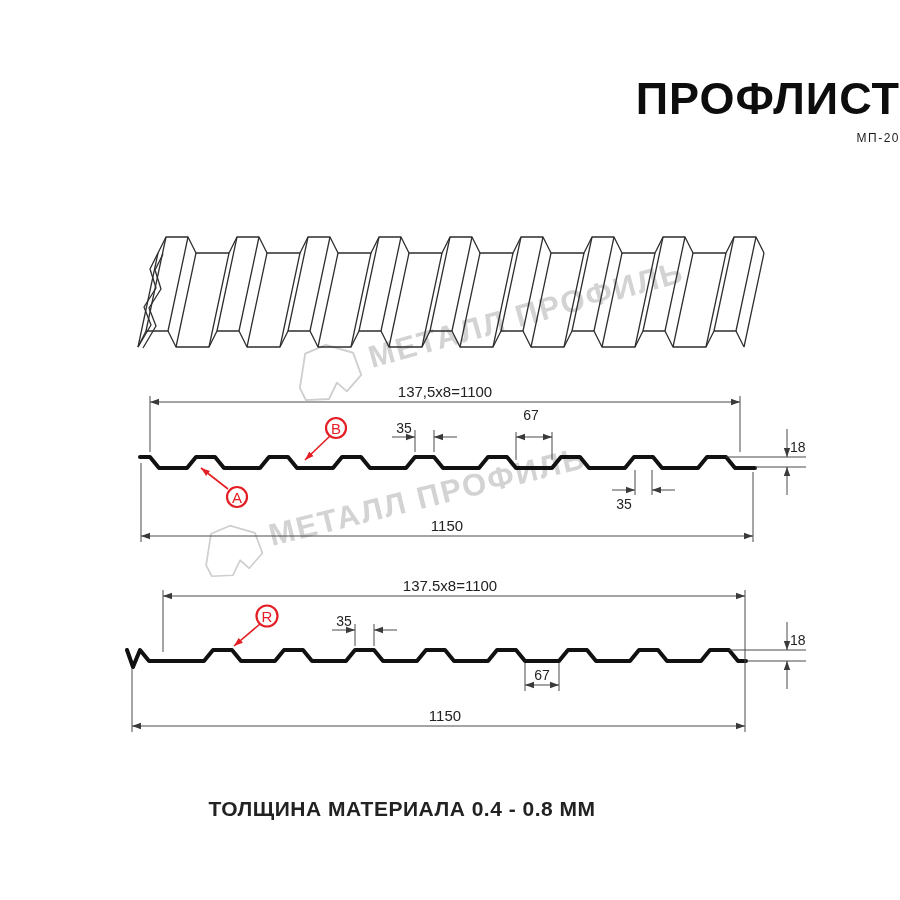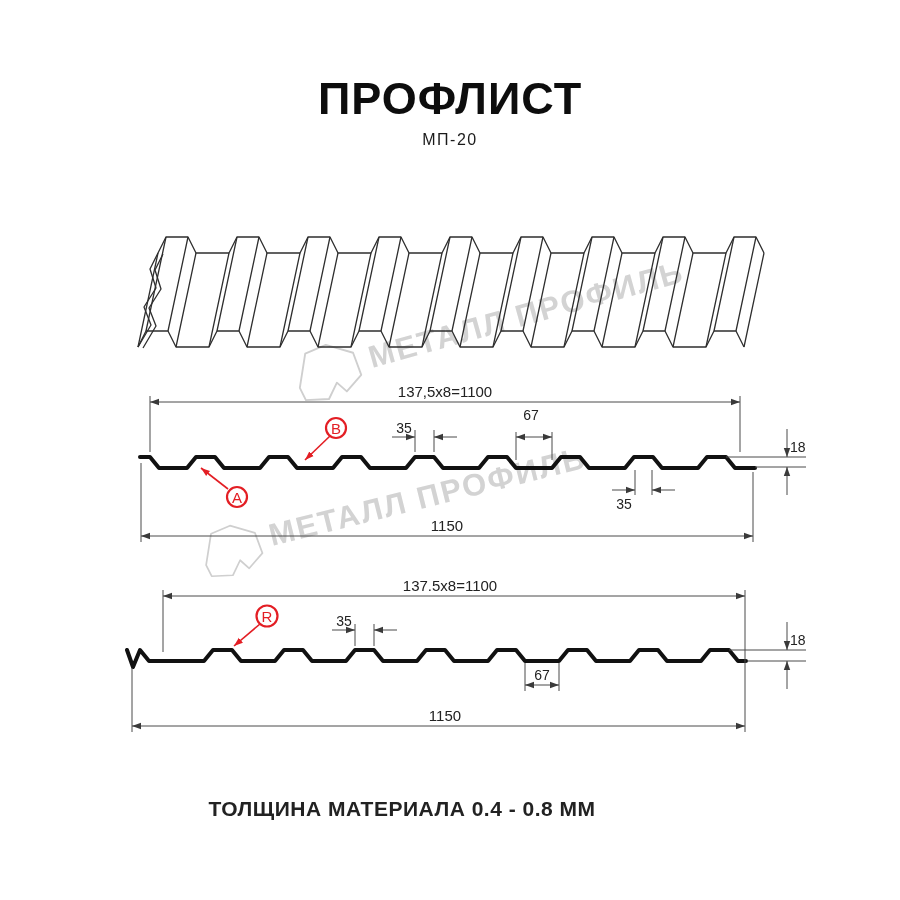--- a/index.html
+++ b/index.html
@@ -1,20 +1,20 @@
 <!DOCTYPE html>
 <html><head>
 <meta charset="utf-8">
 <style>
   html,body{margin:0;padding:0;background:#ffffff;}
   .page{position:relative;width:900px;height:900px;background:#ffffff;overflow:hidden;
         font-family:"Liberation Sans",sans-serif;}
-  .hdr{position:absolute;top:76px;left:0;width:900px;text-align:center;}
+  .hdr{position:absolute;top:76px;left:0;width:900px;text-align:right;}
   .hdr .title{font-size:45px;font-weight:700;color:#0d0d0d;letter-spacing:1px;line-height:1.0;}
-  .hdr .subtitle{margin-top:10px;font-size:16px;font-weight:400;color:#1a1a1a;letter-spacing:1.5px;}
+  .hdr .subtitle{margin-top:10px;font-size:12px;font-weight:400;color:#1a1a1a;letter-spacing:1.5px;}
   .ftr{position:absolute;top:797px;left:0;width:804px;text-align:center;
        font-size:21px;font-weight:700;color:#222;letter-spacing:0.5px;}
   svg{position:absolute;left:0;top:0;}
   svg text{font-family:"Liberation Sans",sans-serif;fill:#222;}
   .profile{fill:none;stroke:#111;stroke-width:4;stroke-linejoin:round;stroke-linecap:round;}
   .wire{fill:none;stroke:#2e2e2e;stroke-width:1.3;stroke-linejoin:round;}
   .dim,.ext{stroke:#4a4a4a;stroke-width:1;fill:none;}
   .dimtxt{font-size:14px;}
   .pitchtxt{font-size:15px;}
   .red{stroke:#e31e24;fill:none;stroke-width:2.2;}

